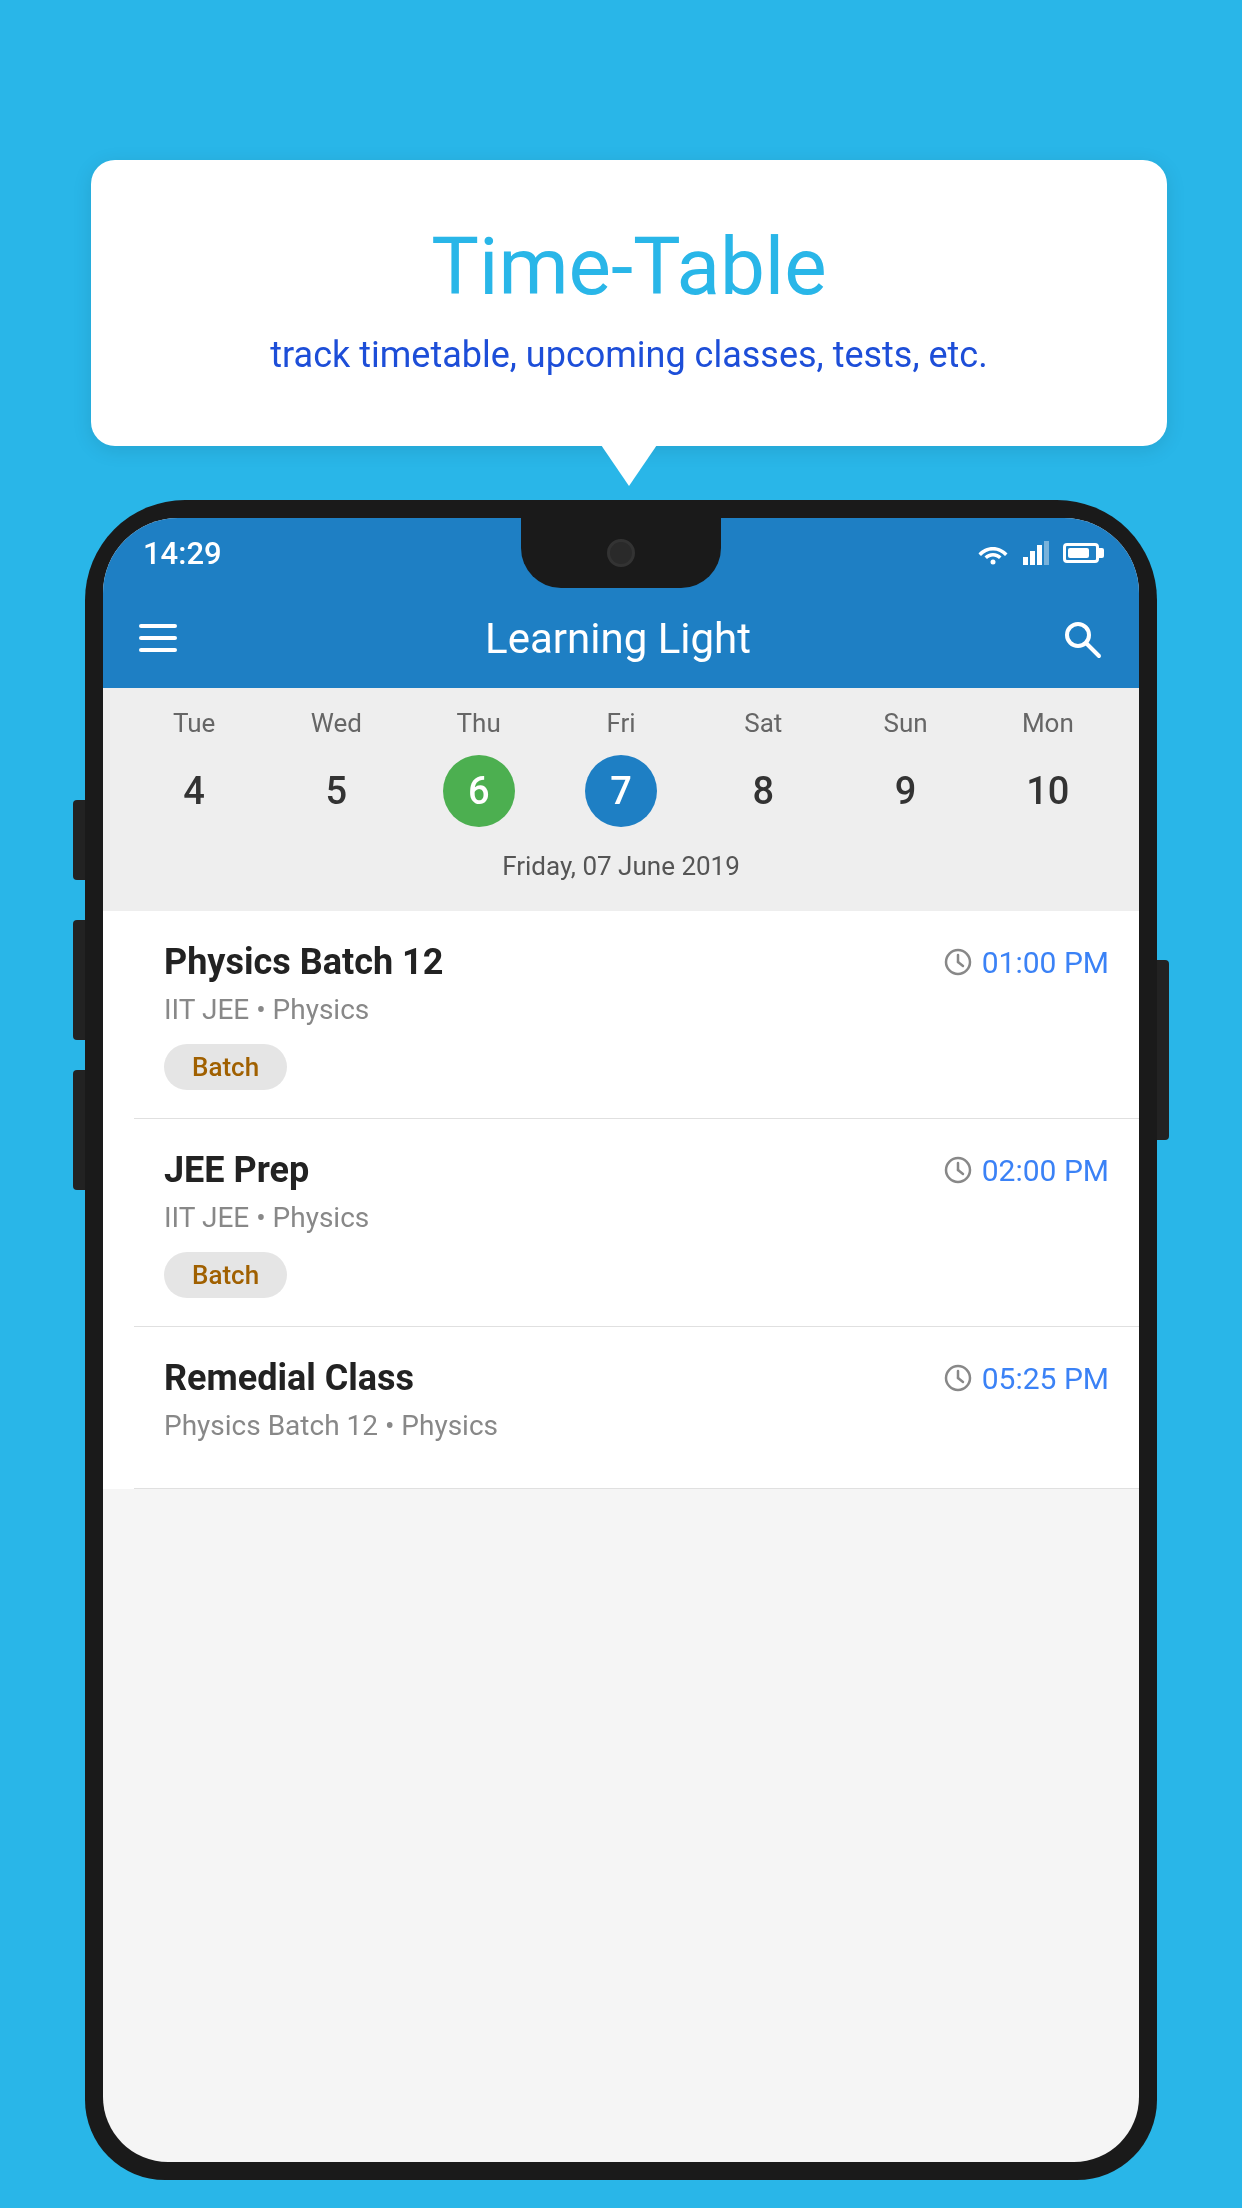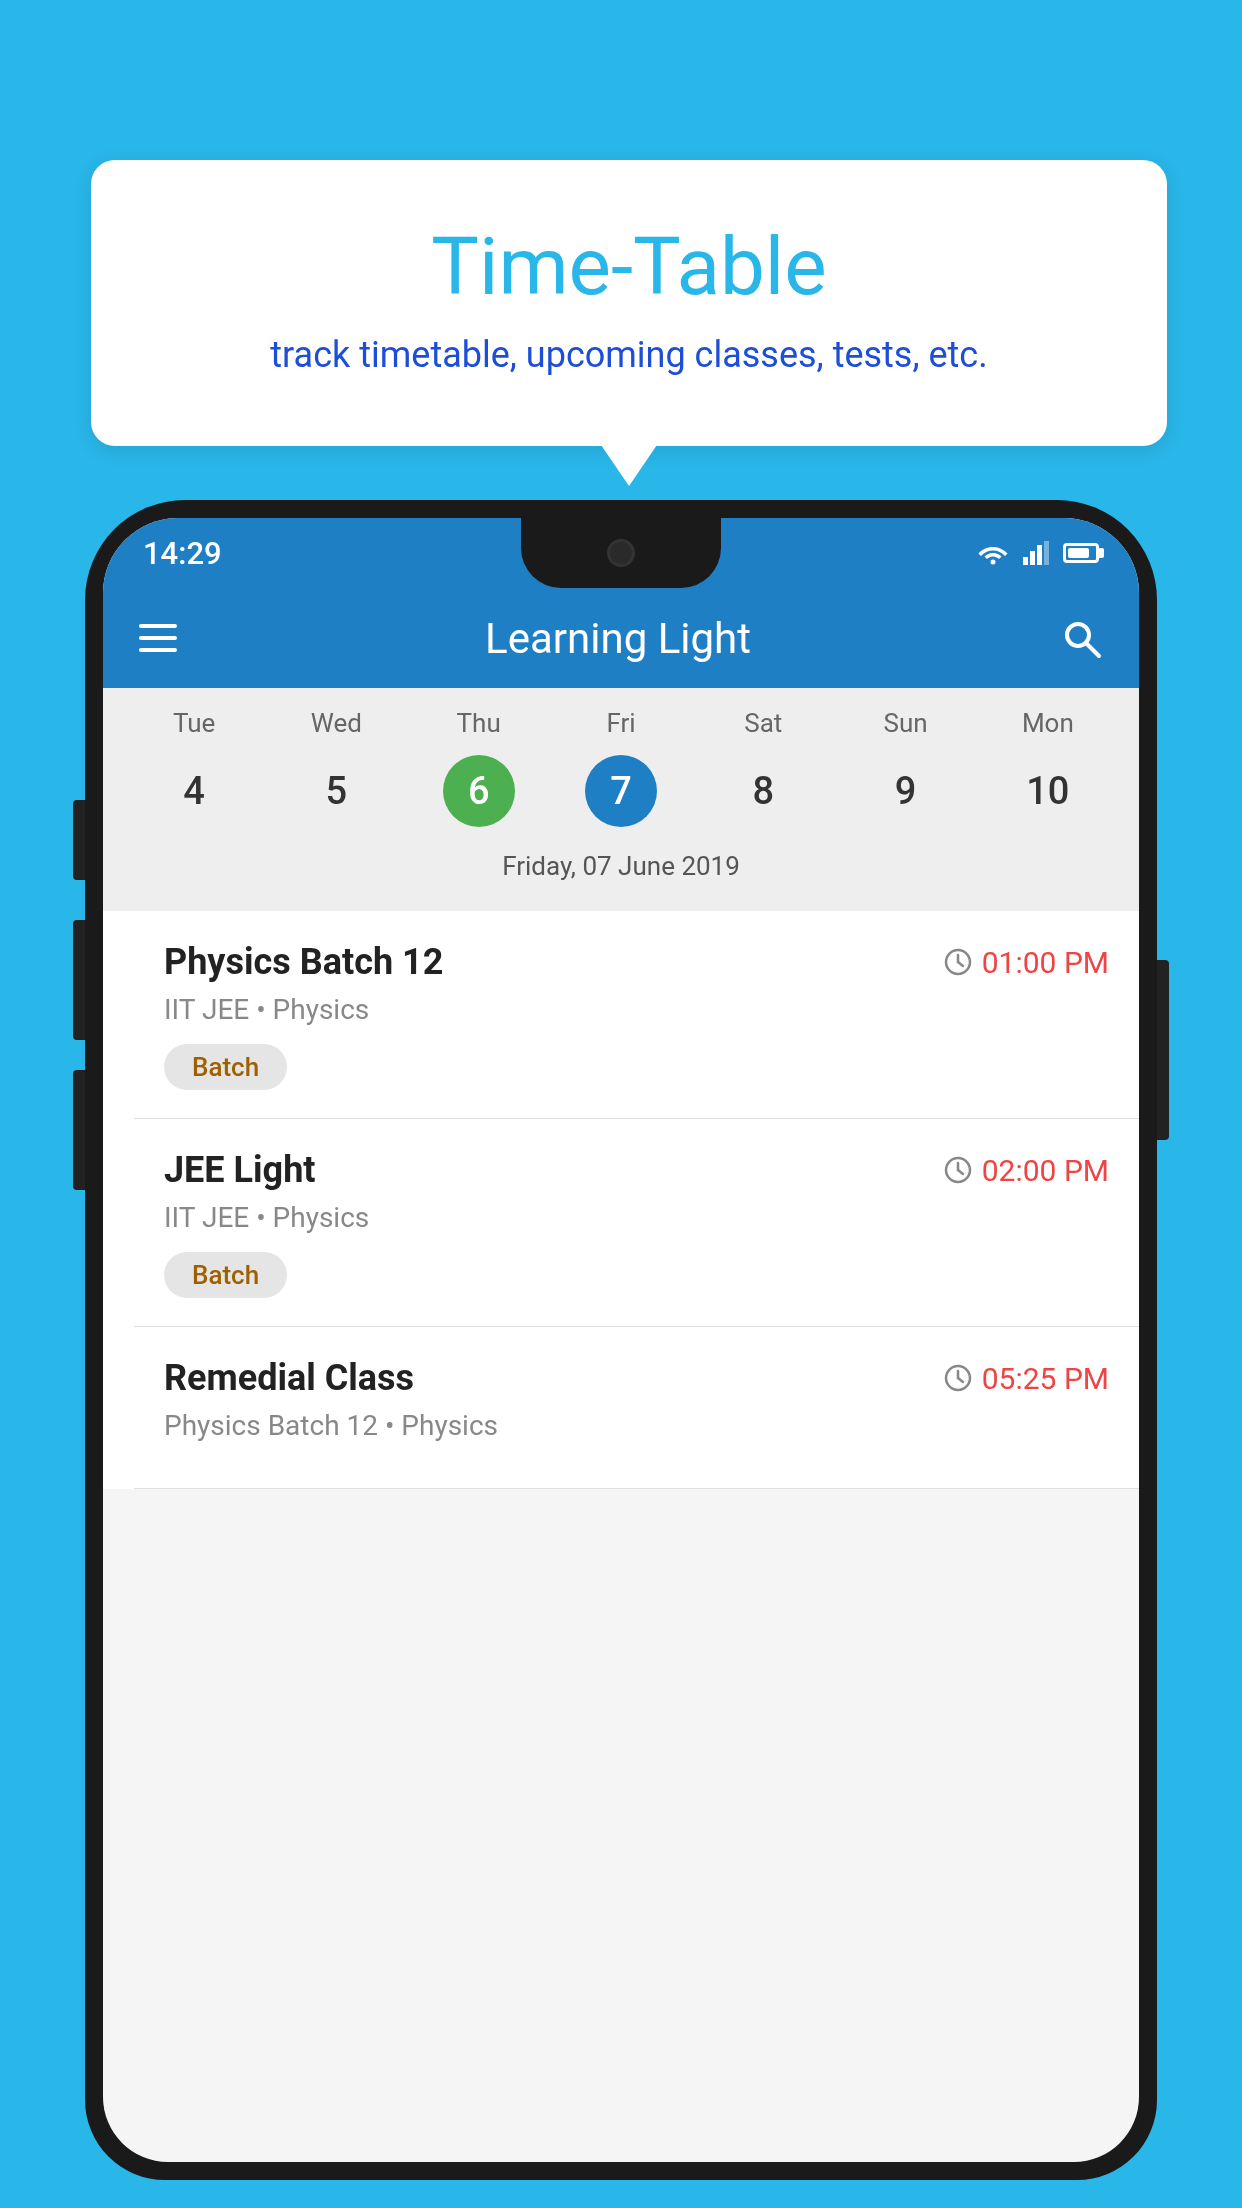--- a/index.html
+++ b/index.html
@@ -318,21 +318,21 @@
     .schedule-name {
       font-size: 36px;
       font-weight: 700;
       color: #222;
     }
 
     .schedule-time {
       display: flex;
       align-items: center;
       gap: 10px;
-      color: #ef4444;
+      color: #3b82f6;
       font-size: 30px;
     }
 
     .clock-icon-svg {
       width: 28px;
       height: 28px;
     }
 
     .schedule-meta {
       font-size: 28px;
@@ -447,21 +447,21 @@
       <div class="schedule-list" id="schedule-list">
           <div class="schedule-item"><div class="schedule-header">
               <div class="schedule-name">Physics Batch 12</div>
               <div class="schedule-time"><svg class="clock-icon-svg" viewBox="0 0 28 28" fill="none">
     <circle cx="14" cy="14" r="12" stroke="#888" stroke-width="2.5"></circle>
     <line x1="14" y1="7" x2="14" y2="14" stroke="#888" stroke-width="2.5" stroke-linecap="round"></line>
     <line x1="14" y1="14" x2="19" y2="18" stroke="#888" stroke-width="2.5" stroke-linecap="round"></line>
   </svg>01:00 PM</div>
             </div><div class="schedule-meta">IIT JEE • Physics</div><span class="batch-badge">Batch</span></div>
           <div class="schedule-item"><div class="schedule-header">
-              <div class="schedule-name">JEE Light</div>
+              <div class="schedule-name">JEE Prep</div>
               <div class="schedule-time"><svg class="clock-icon-svg" viewBox="0 0 28 28" fill="none">
     <circle cx="14" cy="14" r="12" stroke="#888" stroke-width="2.5"></circle>
     <line x1="14" y1="7" x2="14" y2="14" stroke="#888" stroke-width="2.5" stroke-linecap="round"></line>
     <line x1="14" y1="14" x2="19" y2="18" stroke="#888" stroke-width="2.5" stroke-linecap="round"></line>
   </svg>02:00 PM</div>
             </div><div class="schedule-meta">IIT JEE • Physics</div><span class="batch-badge">Batch</span></div>
           <div class="schedule-item">
             <div class="schedule-header">
               <div class="schedule-name">Remedial Class</div>
               <div class="schedule-time"><svg class="clock-icon-svg" viewBox="0 0 28 28" fill="none">

